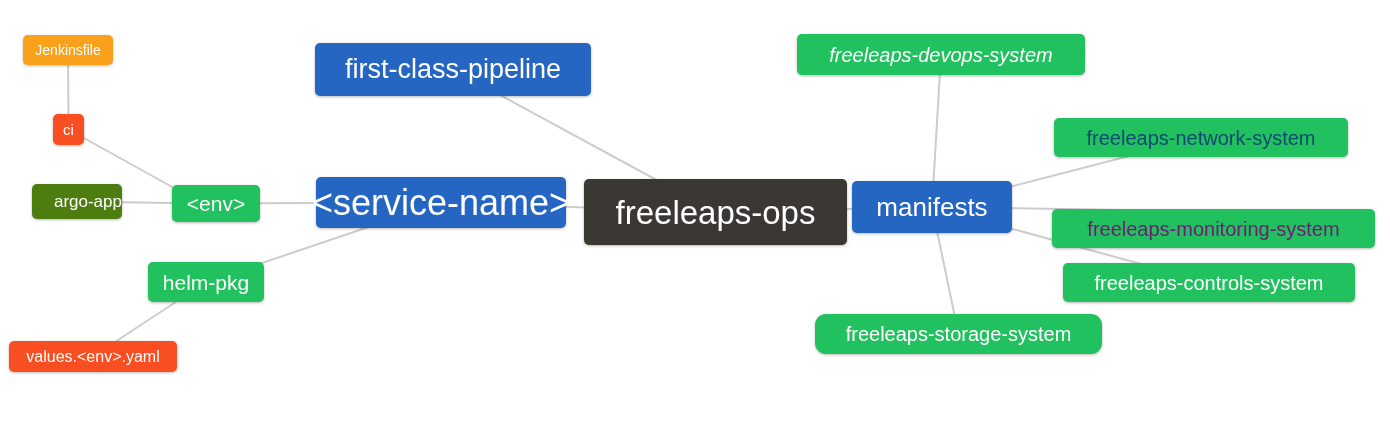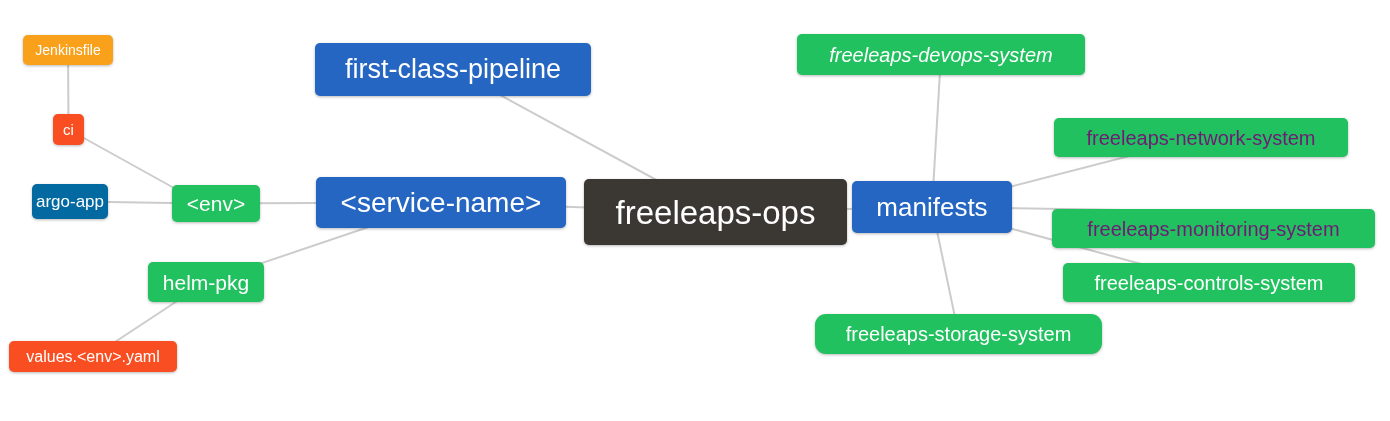--- a/index.html
+++ b/index.html
@@ -61,48 +61,48 @@
       <line x1="932" y1="200" x2="1213.5" y2="204.5" stroke="#cccccc" stroke-width="2"></line>
       <line x1="932" y1="200" x2="1209" y2="275.5" stroke="#cccccc" stroke-width="2"></line>
       <line x1="932" y1="200" x2="958.5" y2="327" stroke="#cccccc" stroke-width="2"></line>
     </svg>
 <div class="node" style="left: 23px; top: 28px; width: 90px; height: 30px; background: rgb(249, 161, 27); font-size: 14px; color: rgb(255, 255, 255);">
       <span>Jenkinsfile</span>
     </div>
     <div class="node" style="left: 53px; top: 107px; width: 31px; height: 31px; background: rgb(248, 78, 33); font-size: 15px; color: rgb(255, 255, 255);">
       <span>ci</span>
     </div>
-    <div class="node" style="left: 32px; top: 177px; width: 76px; height: 35px; background: #0369a1; font-size: 17px; color: rgb(255, 255, 255);">
+    <div class="node" style="left: 32px; top: 177px; width: 90px; height: 35px; background: #4d7c0f; font-size: 17px; color: rgb(255, 255, 255); justify-content: flex-end;">
       <span>argo-app</span>
     </div>
     <div class="node" style="left: 172px; top: 178px; width: 88px; height: 37px; background: rgb(34, 193, 96); font-size: 21px; color: rgb(255, 255, 255);">
       <span>&lt;env&gt;</span>
     </div>
     <div class="node" style="left: 148px; top: 255px; width: 116px; height: 40px; background: rgb(34, 193, 96); font-size: 21px; color: rgb(255, 255, 255);">
       <span>helm-pkg</span>
     </div>
     <div class="node" style="left: 9px; top: 334px; width: 168px; height: 31px; background: rgb(248, 78, 33); font-size: 16px; color: rgb(255, 255, 255);">
       <span>values.&lt;env&gt;.yaml</span>
     </div>
     <div class="node" style="left: 315px; top: 36px; width: 276px; height: 53px; background: rgb(37, 102, 194); font-size: 27px; color: rgb(255, 255, 255);">
       <span>first-class-pipeline</span>
     </div>
-    <div class="node" style="left: 316px; top: 170px; width: 250px; height: 51px; background: rgb(37, 102, 194); font-size: 28px; color: rgb(255, 255, 255);">
+    <div class="node" style="left: 316px; top: 170px; width: 250px; height: 51px; background: rgb(37, 102, 194); font-size: 36px; color: rgb(255, 255, 255);">
       <span>&lt;service-name&gt;</span>
     </div>
     <div class="node" style="left: 584px; top: 172px; width: 263px; height: 66px; background: rgb(59, 56, 52); font-size: 33px; color: rgb(255, 255, 255);">
       <span>freeleaps-ops</span>
     </div>
     <div class="node" style="left: 852px; top: 174px; width: 160px; height: 52px; background: rgb(37, 102, 194); font-size: 26px; color: rgb(255, 255, 255);">
       <span>manifests</span>
     </div>
     <div class="node" style="left: 797px; top: 27px; width: 288px; height: 41px; background: rgb(34, 193, 96); font-size: 20px; color: rgb(255, 255, 255); font-style: italic;">
       <span>freeleaps-devops-system</span>
     </div>
-    <div class="node" style="left: 1054px; top: 111px; width: 294px; height: 39px; background: rgb(34, 193, 96); font-size: 20px; color: #701a75;">
+    <div class="node" style="left: 1054px; top: 111px; width: 294px; height: 39px; background: rgb(34, 193, 96); font-size: 20px; color: #0c4a6e;">
       <span>freeleaps-network-system</span>
     </div>
     <div class="node" style="left: 1052px; top: 202px; width: 323px; height: 39px; background: rgb(34, 193, 96); font-size: 20px; color: #701a75;">
       <span>freeleaps-monitoring-system</span>
     </div>
     <div class="node" style="left: 1063px; top: 256px; width: 292px; height: 39px; background: rgb(34, 193, 96); font-size: 20px; color: rgb(255, 255, 255);">
       <span>freeleaps-controls-system</span>
     </div>
     <div class="node" style="left: 815px; top: 307px; width: 287px; height: 40px; background: rgb(34, 193, 96); font-size: 20px; color: rgb(255, 255, 255); border-radius: 11px;">
       <span>freeleaps-storage-system</span>

